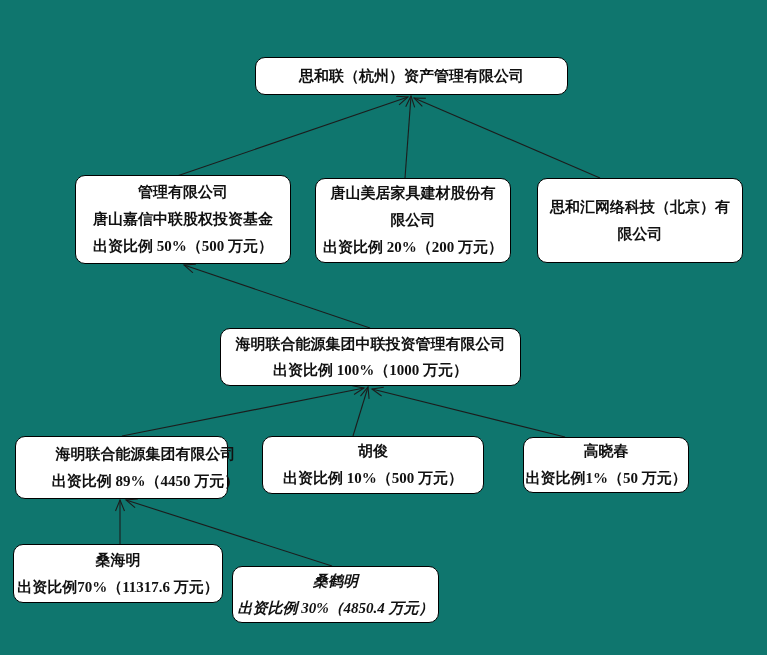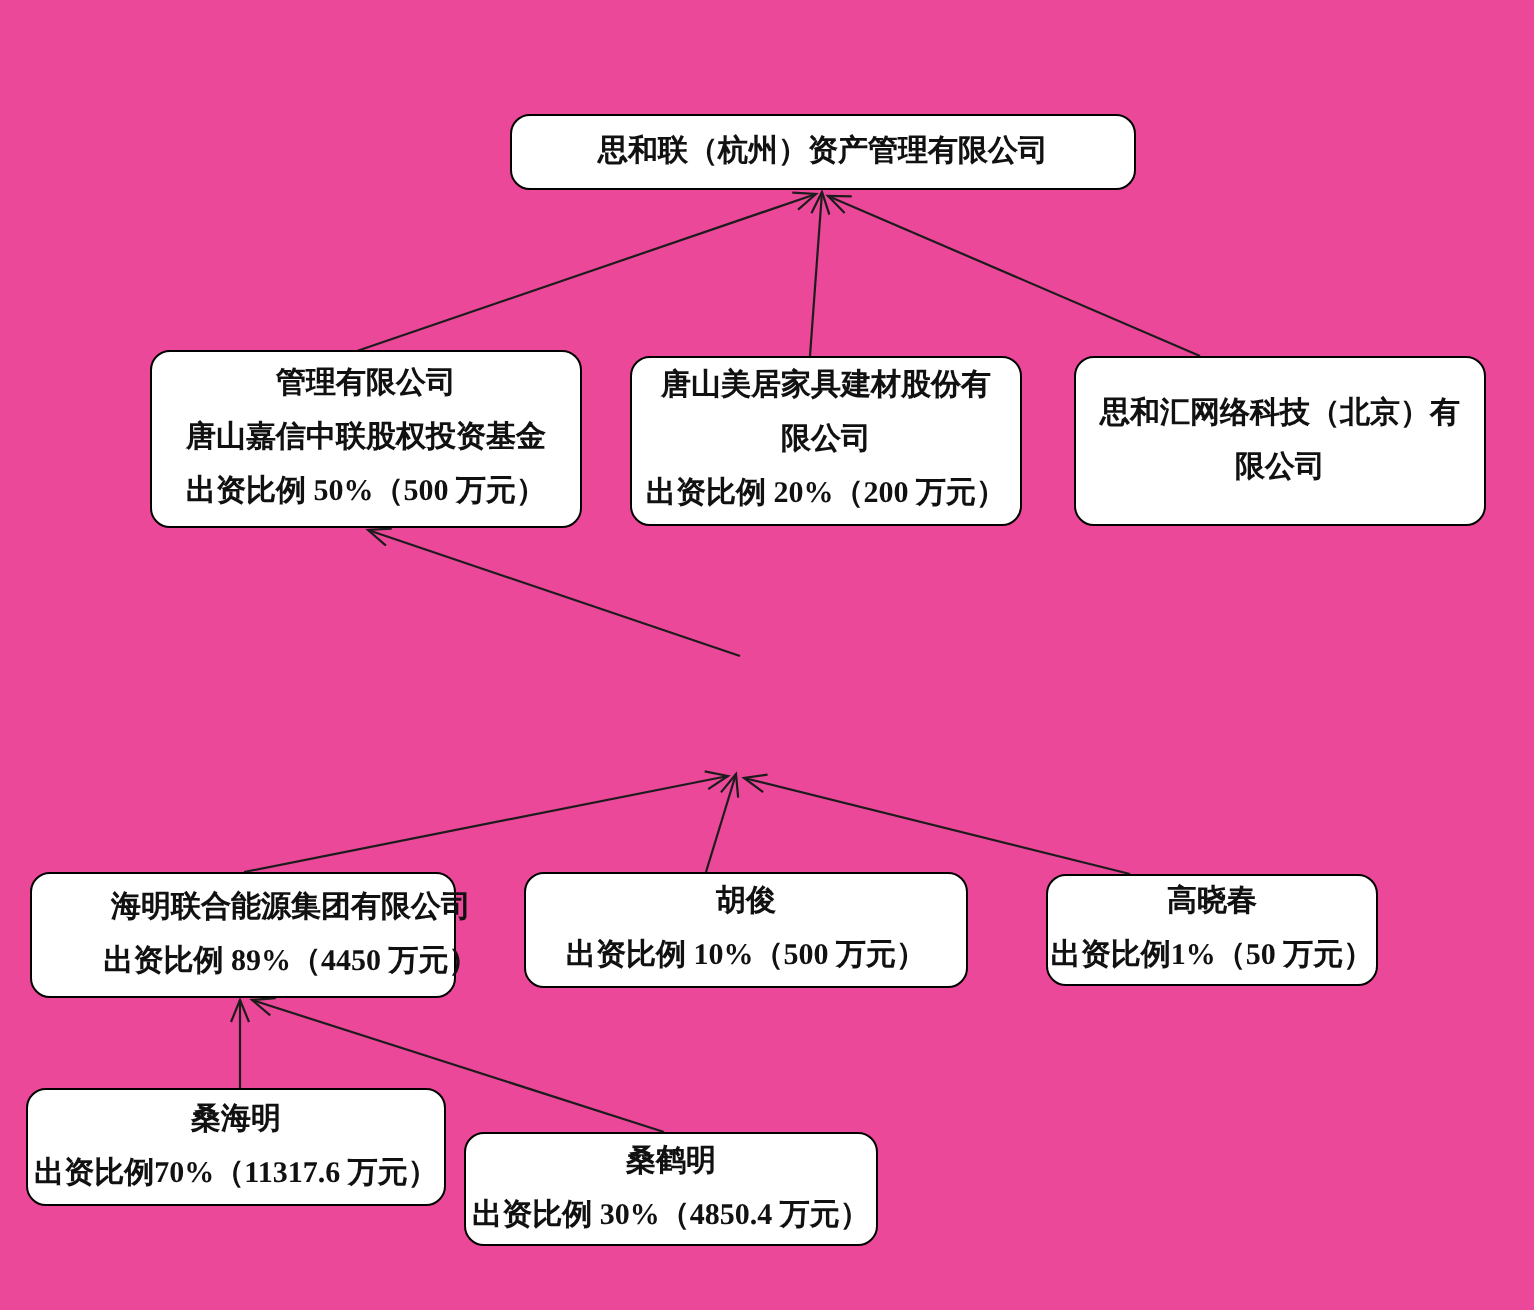--- a/index.html
+++ b/index.html
@@ -1,19 +1,19 @@
 <!DOCTYPE html>
 <html><head>
 <meta charset="utf-8">
 <style>
   html,body{margin:0;padding:0;background:#ffffff;}
   .canvas{
     position:relative;
     width:767px;height:655px;
-    background:#ec4899;
+    background:#0f766e;
     font-family:"Liberation Serif","DejaVu Serif",serif;
     color:#111111;
     overflow:hidden;
   }
   .wires{position:absolute;left:0;top:0;width:767px;height:655px;}
   .node{
     position:absolute;
     box-sizing:border-box;
     background:#ffffff;
     border:1.6px solid #000000;
@@ -31,21 +31,21 @@
   
   #n-top {left:255px;top:57px; width:313px;height:38px;}
   #n-l2a {left:75px; top:175px;width:216px;height:89px;}
   #n-l2b {left:315px;top:178px;width:196px;height:85px;}
   #n-l2c {left:537px;top:178px;width:206px;height:85px;}
   #n-l3  {left:220px;top:328px;width:301px;height:58px;line-height:26px;}
   #n-l4a {left:15px; top:436px;width:213px;height:63px;padding-left:48px;}
   #n-l4b {left:262px;top:436px;width:222px;height:58px;}
   #n-l4c {left:523px;top:437px;width:166px;height:56px;}
   #n-l5a {left:13px; top:544px;width:210px;height:59px;}
-  #n-l5b {left:232px;top:566px;width:207px;height:57px;}
+  #n-l5b {left:232px;top:566px;width:207px;height:57px;font-style:italic;}
 </style>
 </head>
 <body>
 
 <div class="canvas">
 
   <svg class="wires" viewBox="0 0 767 655" xmlns="http://www.w3.org/2000/svg">
     <defs>
       <marker id="arrow" markerWidth="16" markerHeight="12" refX="12.5" refY="5" orient="auto" markerUnits="userSpaceOnUse">
         <path d="M1.5,0.5 L12.5,5 L1.5,9.5" fill="none" stroke="#1c1c1c" stroke-width="1.1"></path>
@@ -78,20 +78,24 @@
     <div class="ln">唐山美居家具建材股份有</div>
     <div class="ln">限公司</div>
     <div class="ln">出资比例 20%（200 万元）</div>
   </div>
 
   <div class="node" id="n-l2c">
     <div class="ln">思和汇网络科技（北京）有</div>
     <div class="ln">限公司</div>
   </div>
 
+  <div class="node" id="n-l3">
+    <div class="ln">海明联合能源集团中联投资管理有限公司</div>
+    <div class="ln">出资比例 100%（1000 万元）</div>
+  </div>
 
   <div class="node" id="n-l4a">
     <div class="ln">海明联合能源集团有限公司</div>
     <div class="ln">出资比例 89%（4450 万元）</div>
   </div>
 
   <div class="node" id="n-l4b">
     <div class="ln">胡俊</div>
     <div class="ln">出资比例 10%（500 万元）</div>
   </div>

